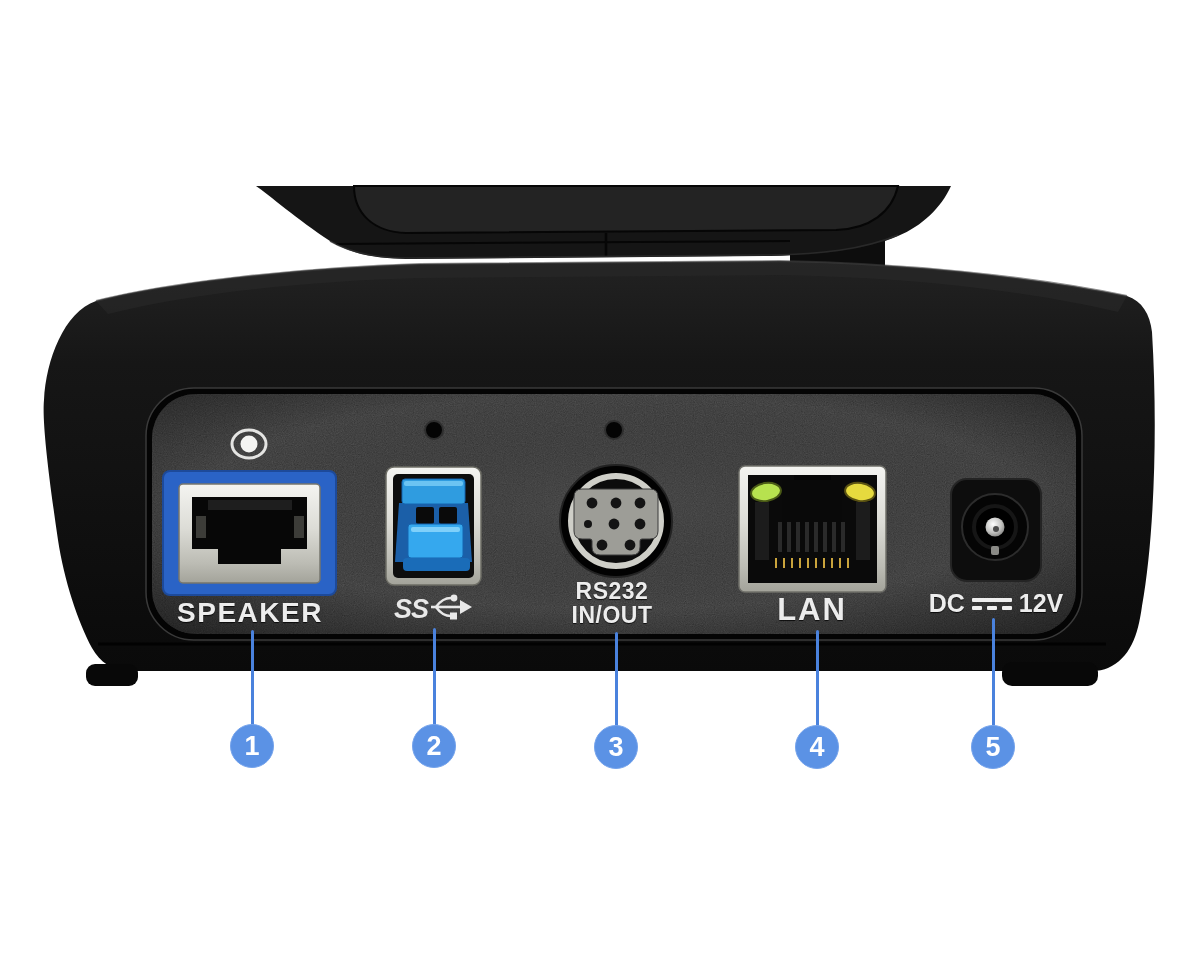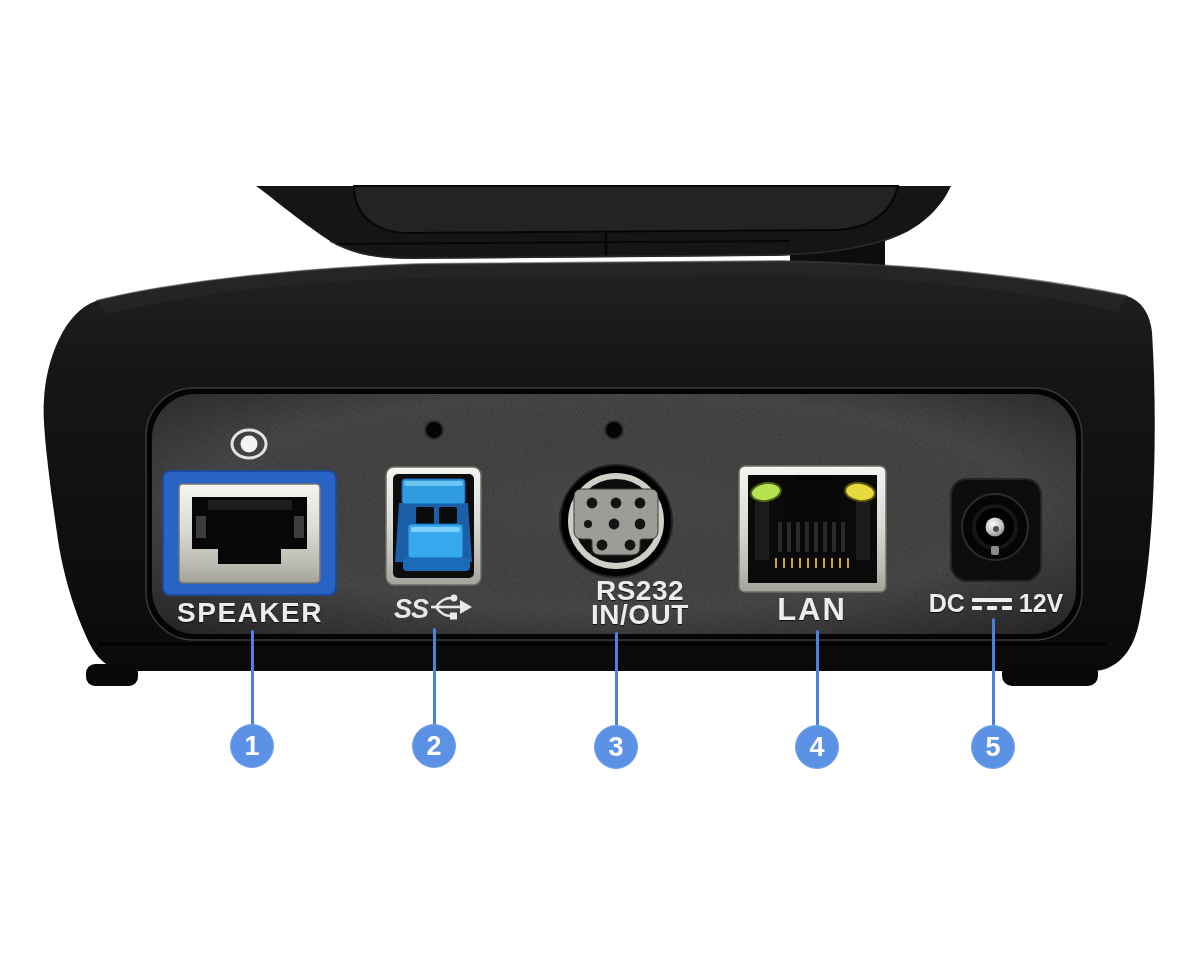--- a/index.html
+++ b/index.html
@@ -2,21 +2,21 @@
 <html><head>
 <meta charset="utf-8">
 <style>
   html,body{margin:0;padding:0;background:#ffffff;}
   .stage{position:relative;width:1200px;height:960px;background:#ffffff;overflow:hidden;
          font-family:"Liberation Sans",sans-serif;}
   .stage svg{position:absolute;left:0;top:0;}
   .port-label{position:absolute;color:#ededed;font-weight:bold;text-align:center;
               text-shadow:0 1px 1px rgba(0,0,0,.8);}
   .label-speaker{left:160px;top:597px;width:180px;font-size:28px;letter-spacing:1.5px;}
-  .label-rs232{left:570px;top:579px;width:140px;font-size:28px;line-height:24px;letter-spacing:.5px;}
+  .label-rs232{left:542px;top:579px;width:140px;font-size:23px;line-height:24px;letter-spacing:.5px;}
   .label-lan{left:762px;top:592px;width:100px;font-size:31px;letter-spacing:2px;}
   .label-dc{left:908px;top:589px;width:176px;font-size:25px;display:flex;align-items:center;
             justify-content:center;}
   .dc-sym{display:inline-flex;flex-direction:column;gap:4px;width:40px;margin:0 7px;}
   .dc-top{height:4px;background:#efefef;border-radius:1px;}
   .dc-dashes{display:flex;gap:5px;}
   .dc-dashes i{flex:1;height:4px;background:#efefef;border-radius:1px;}
   .callout-line{position:absolute;width:3px;background:#4a82dd;border-radius:2px;}
   .callout{position:absolute;width:44px;height:44px;border-radius:50%;background:#5b92e5;
            border:1px solid #74a3ec;box-sizing:border-box;display:flex;align-items:center;

